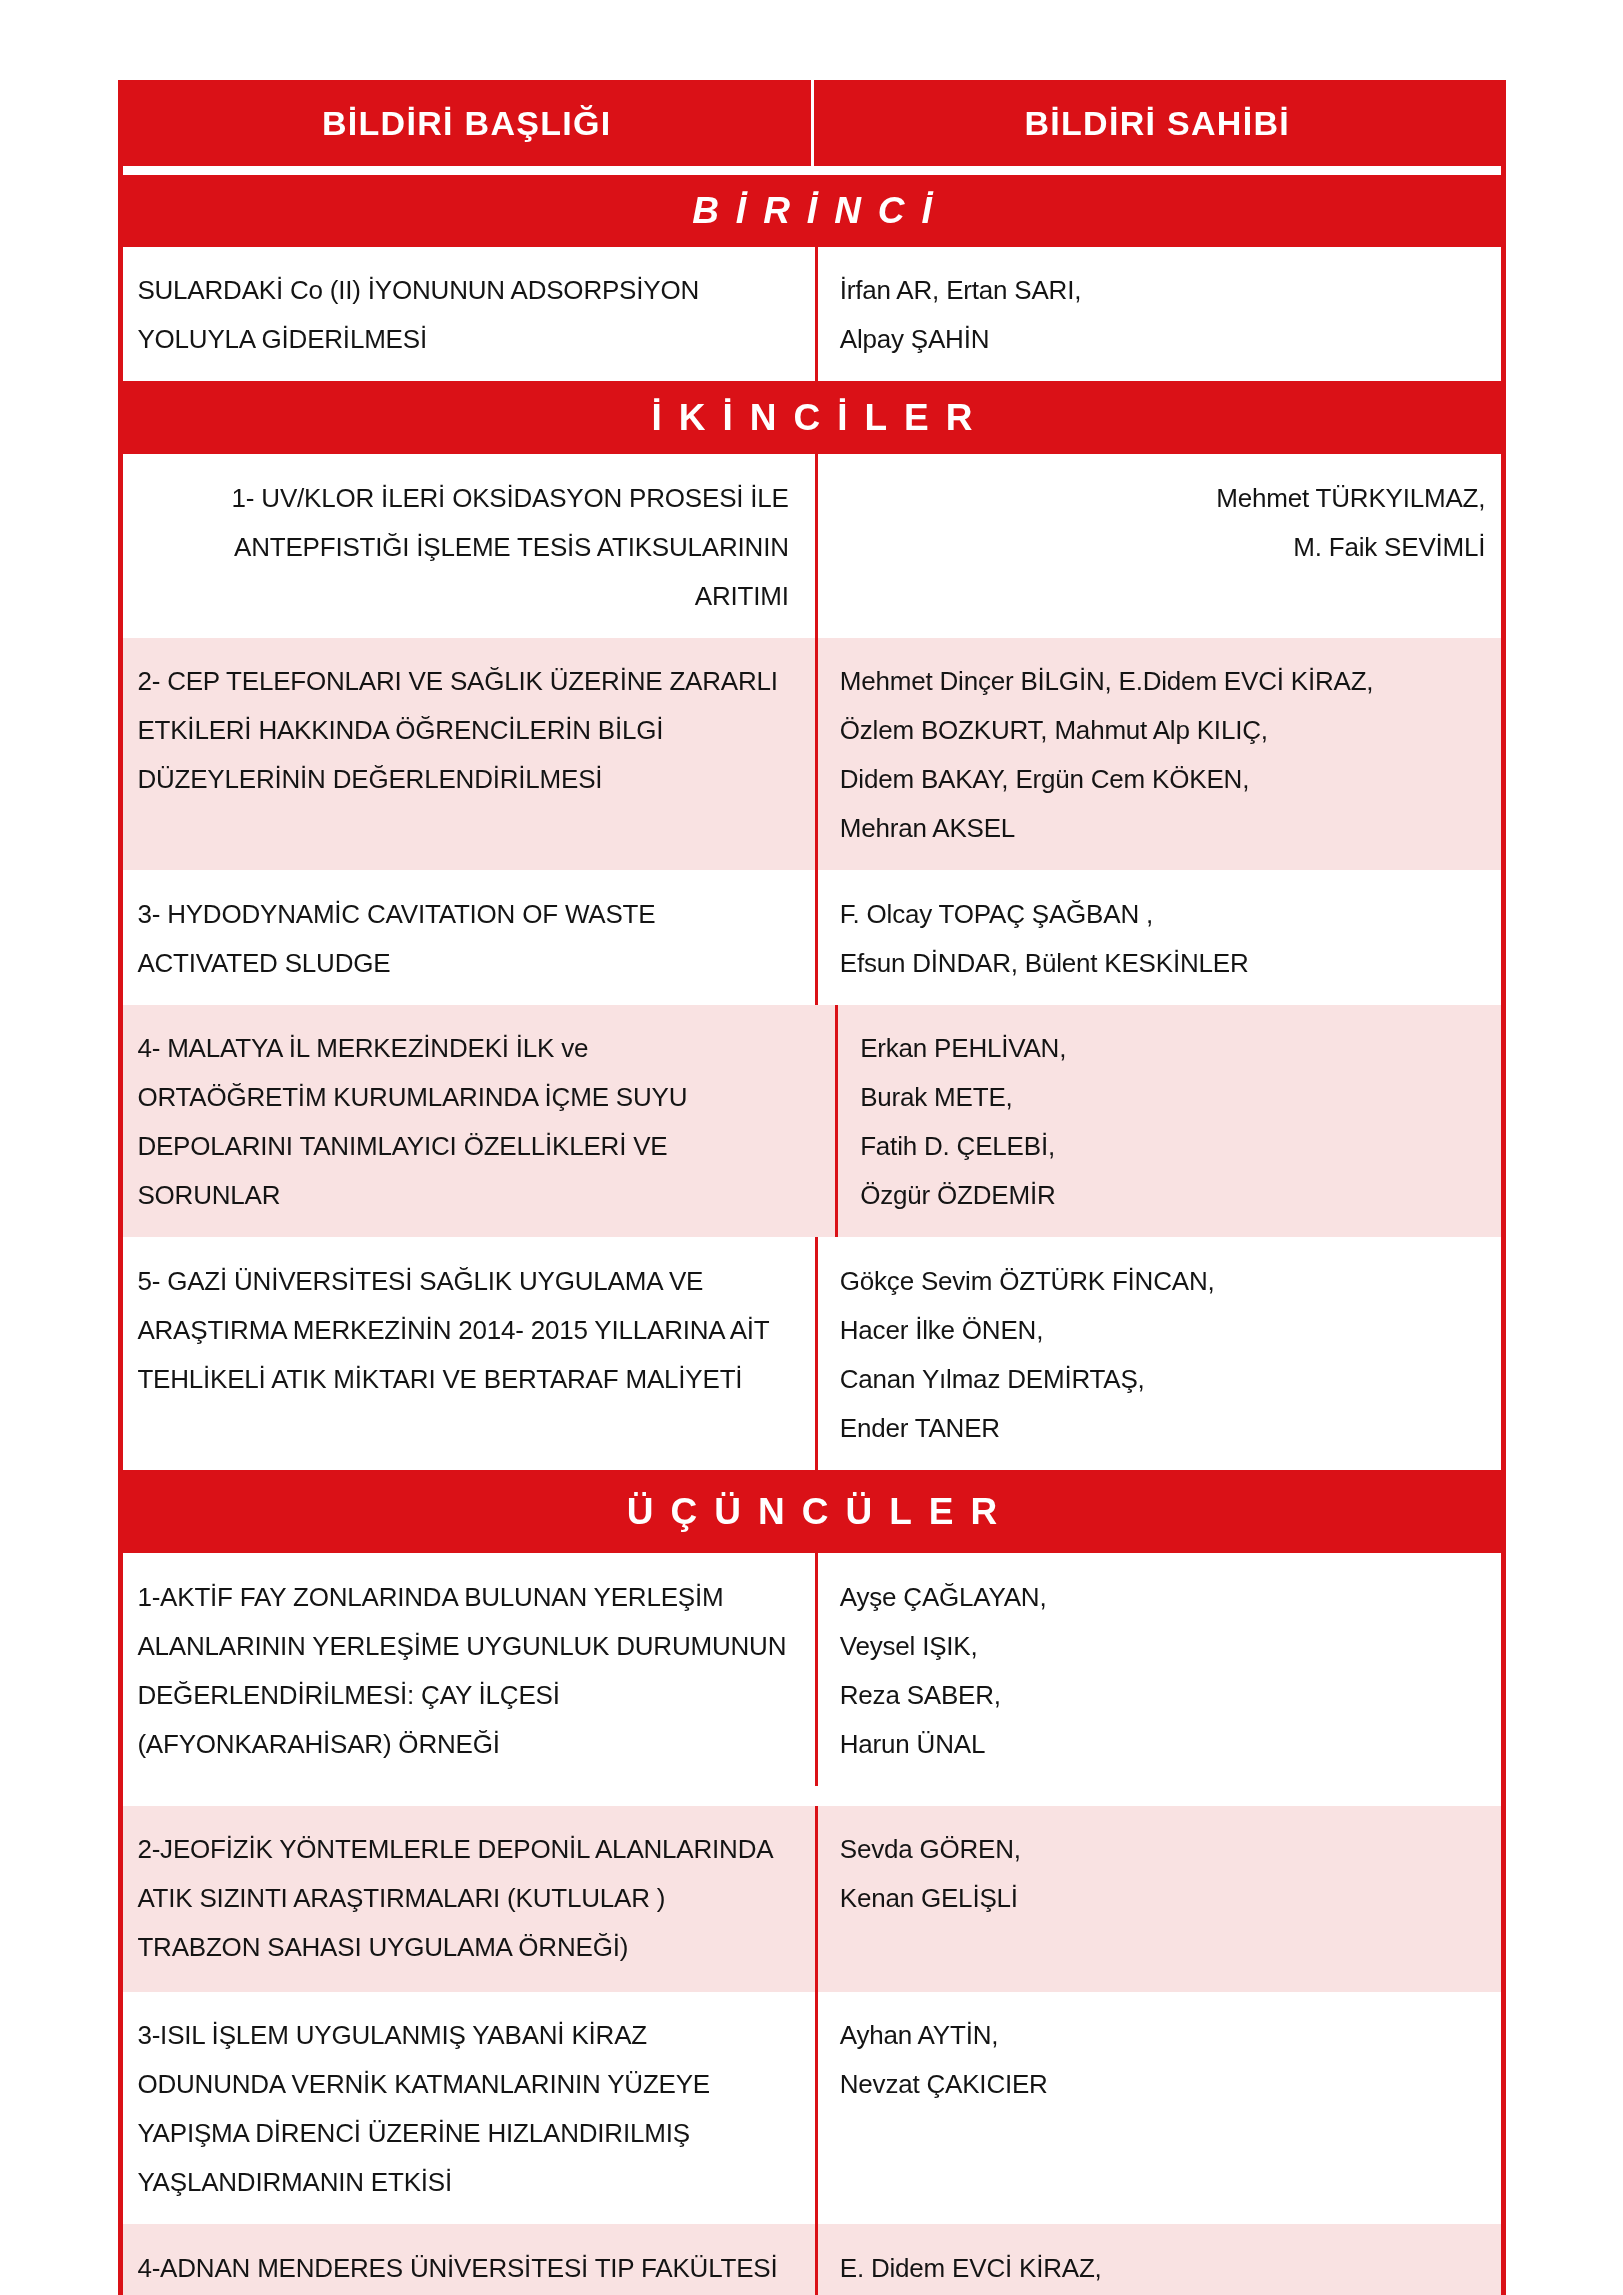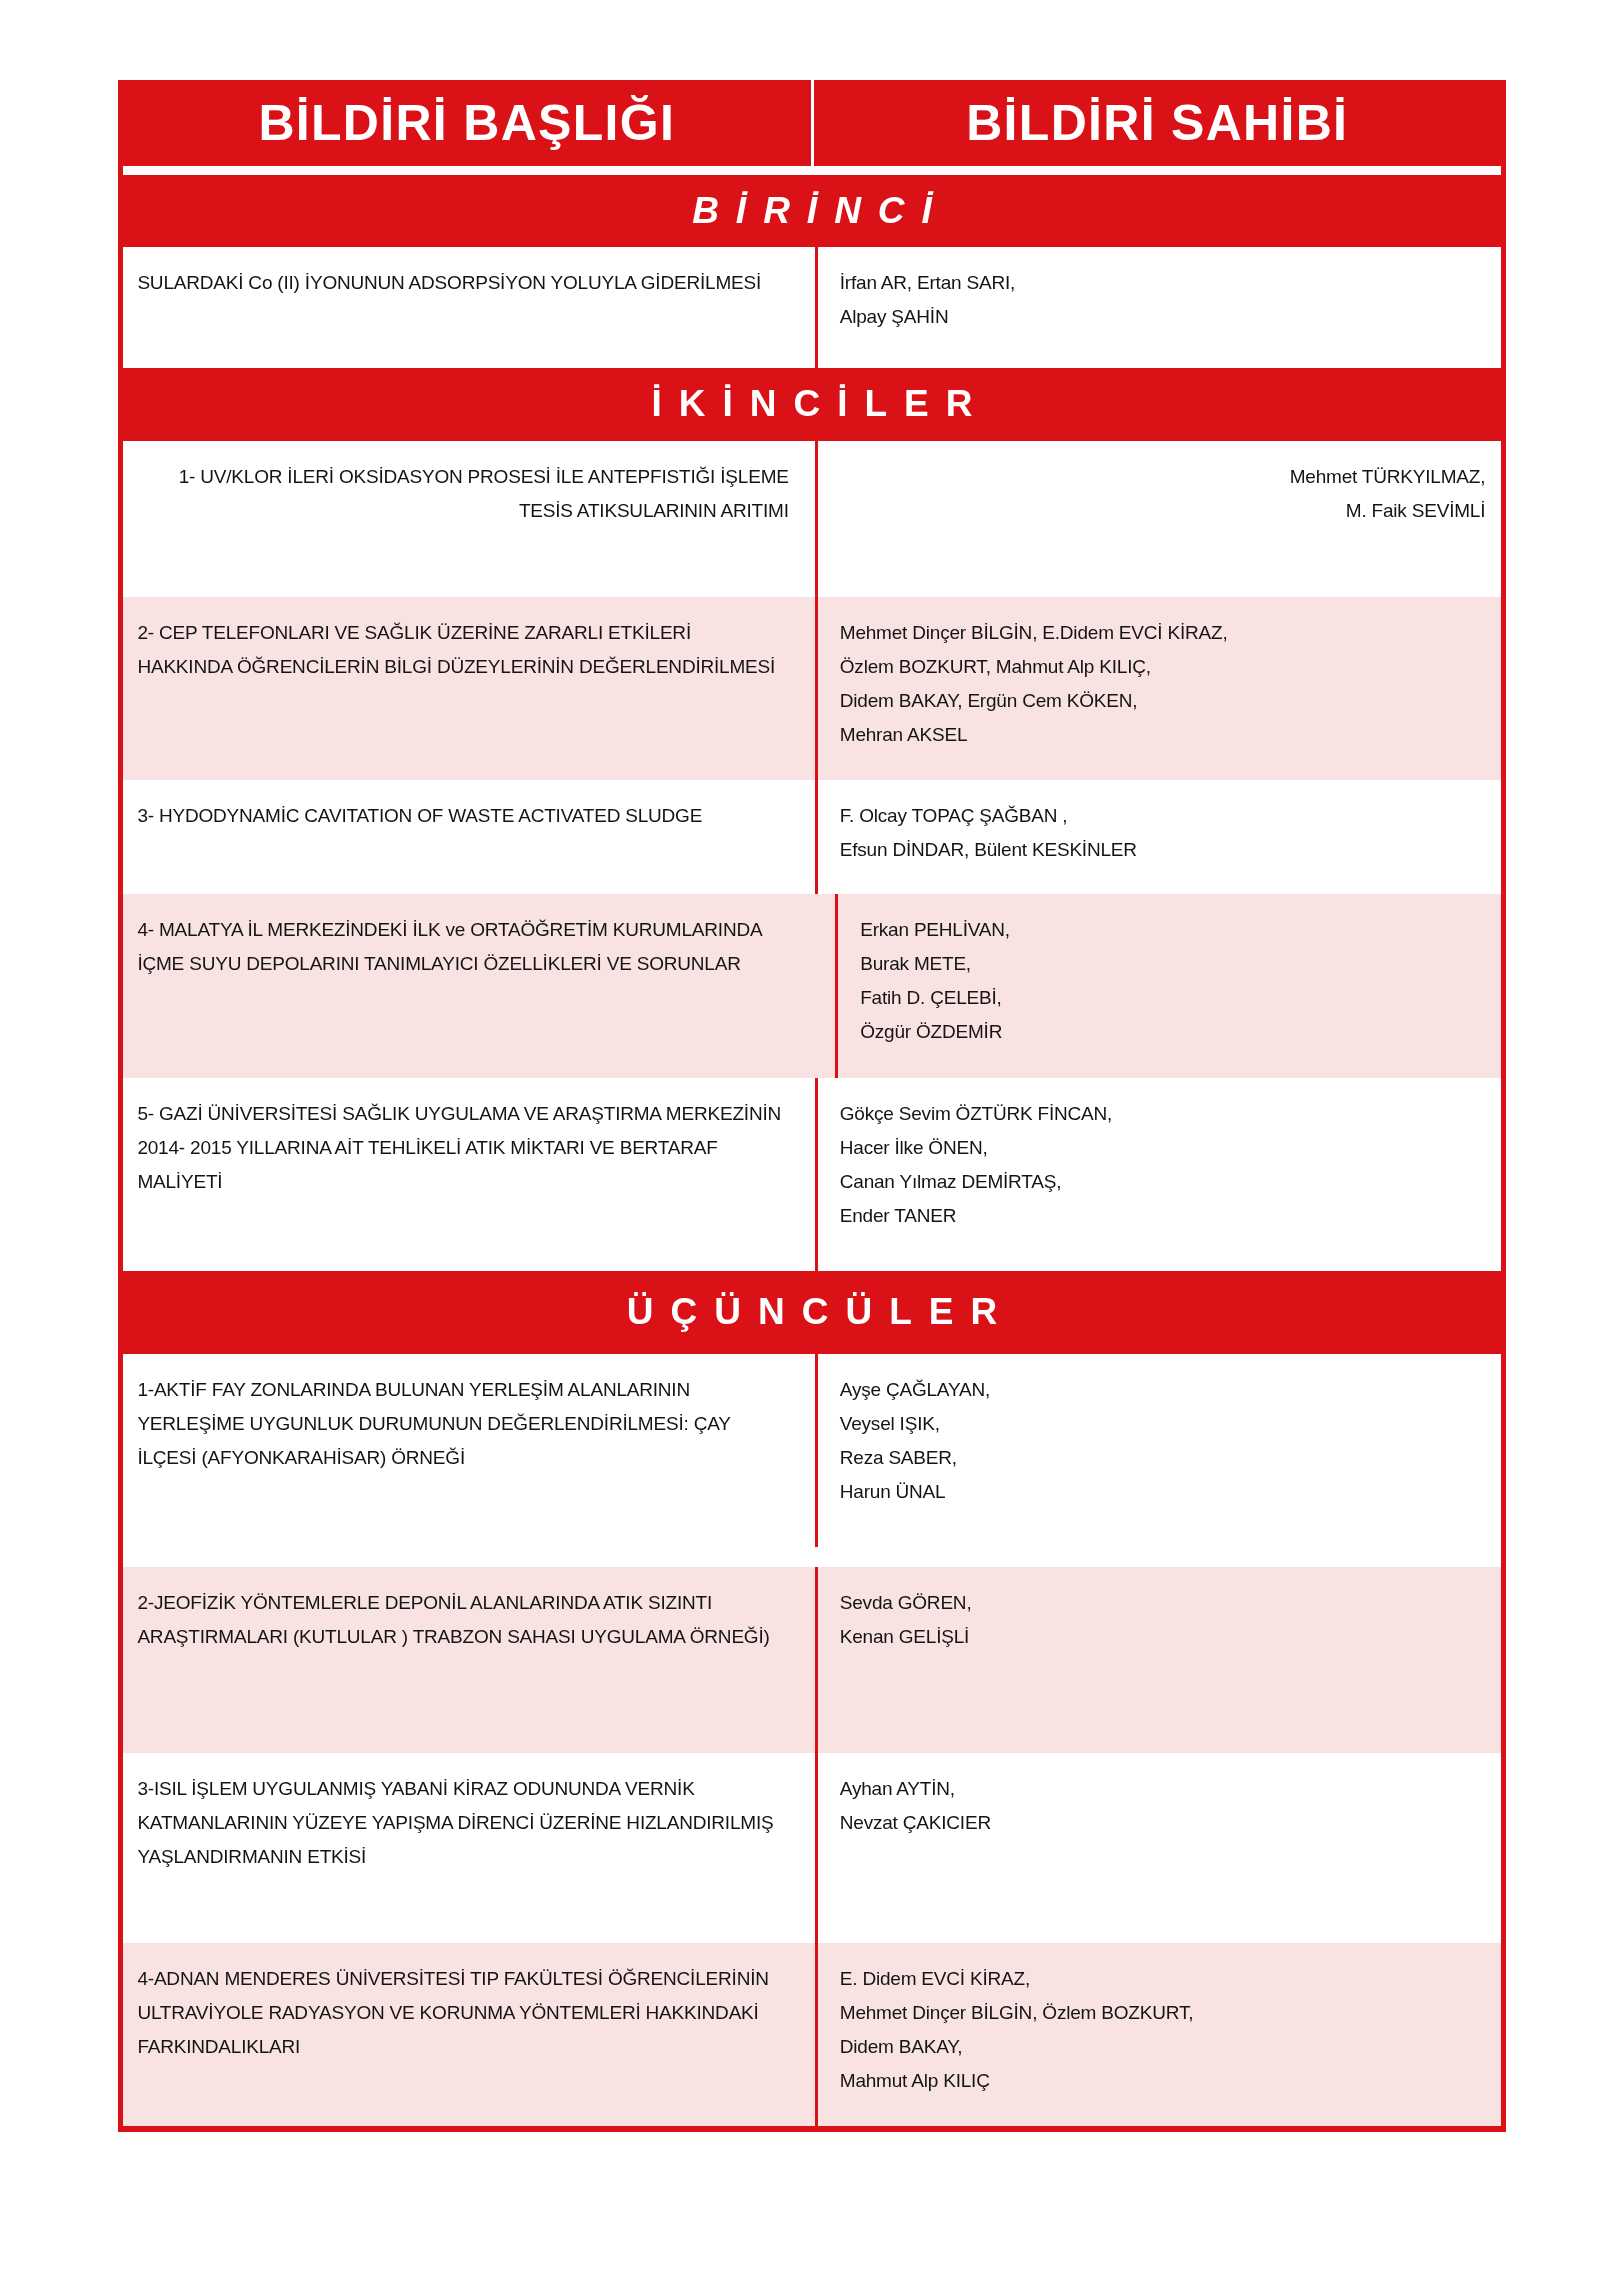--- a/index.html
+++ b/index.html
@@ -14,38 +14,38 @@
   }
   .table{
     position:absolute;left:118px;top:80px;width:1388px;box-sizing:border-box;
     border-left:5.2px solid var(--red);
     border-right:5.2px solid var(--red);
     border-bottom:6.5px solid var(--red);
     background:#fff;
   }
   .thead{
     display:flex;background:var(--red);color:#fff;height:86px;
-    font-weight:bold;font-size:50px;letter-spacing:1.3px;
+    font-weight:bold;font-size:34px;letter-spacing:1.3px;
   }
   .hcell{
     flex:1 1 50%;display:flex;align-items:center;justify-content:center;
   }
   .hcell-right{border-left:3.9px solid #ffffff;}
   .gap{height:8.5px;background:#ffffff;}
   .band{
     background:var(--red);color:#fff;display:flex;align-items:center;justify-content:center;
     font-weight:bold;font-size:37px;letter-spacing:17px;text-indent:17px;
   }
   .band-0{height:72px;font-style:italic;}
   .band-1{height:73px;}
   .band-2{height:83px;}
   .row{display:flex;background:#ffffff;}
   .row.pink{background:var(--pink);}
   .cell{
-    box-sizing:border-box;font-size:19px;line-height:34px;letter-spacing:-0.2px;
+    box-sizing:border-box;font-size:26px;line-height:49px;letter-spacing:-0.2px;
   }
   .cell-title{
     width:50.2%;padding:19.6px 26px 17px 14.4px;
   }
   .cell-authors{
     width:49.8%;border-left:3.3px solid var(--red);
     padding:19.6px 15.7px 17px 22px;white-space:pre-line;
   }
   
   .s0-r0{min-height:121px;}

